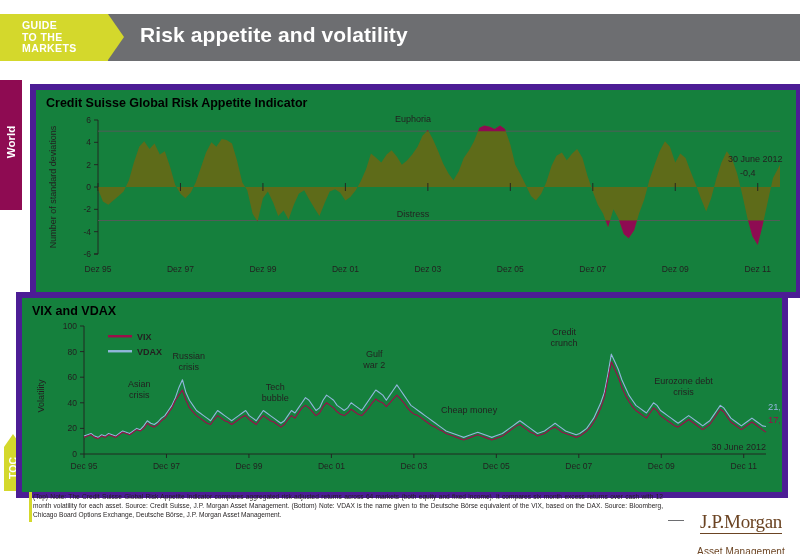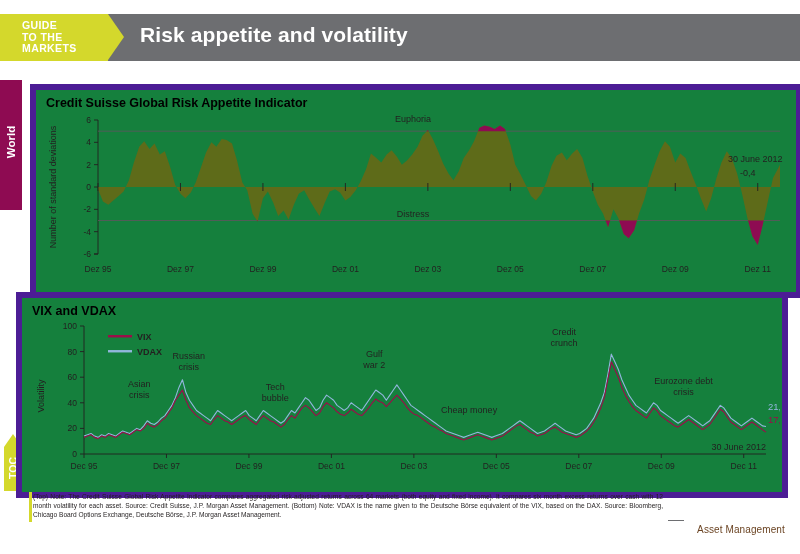--- a/index.html
+++ b/index.html
@@ -186,14 +186,15 @@
       <text x="746" y="103.28" text-anchor="start" class="valnum" fill="#9e0b4a">17,1</text>
       <text x="744" y="130" text-anchor="end" class="annot">30 June 2012</text>
     </svg>
 </div>
 
 <div id="foot-bar"></div>
 <div id="footnote">(Top) Note: The Credit Suisse Global Risk Appetite Indicator compares aggregated risk-adjusted returns across 64 markets (both equity and fixed income). It compares six month excess returns over cash with 12 month volatility for each asset. Source: Credit Suisse, J.P. Morgan Asset Management. (Bottom) Note: VDAX is the name given to the Deutsche Börse equivalent of the VIX, based on the DAX. Source: Bloomberg, Chicago Board Options Exchange, Deutsche Börse, J.P. Morgan Asset Management.</div>
 <div id="foot-rule"></div>
 
 <div id="logo">
+  <div class="jpm">J.P.Morgan</div>
   <div class="am">Asset Management</div>
 </div>
 
 </body></html>

